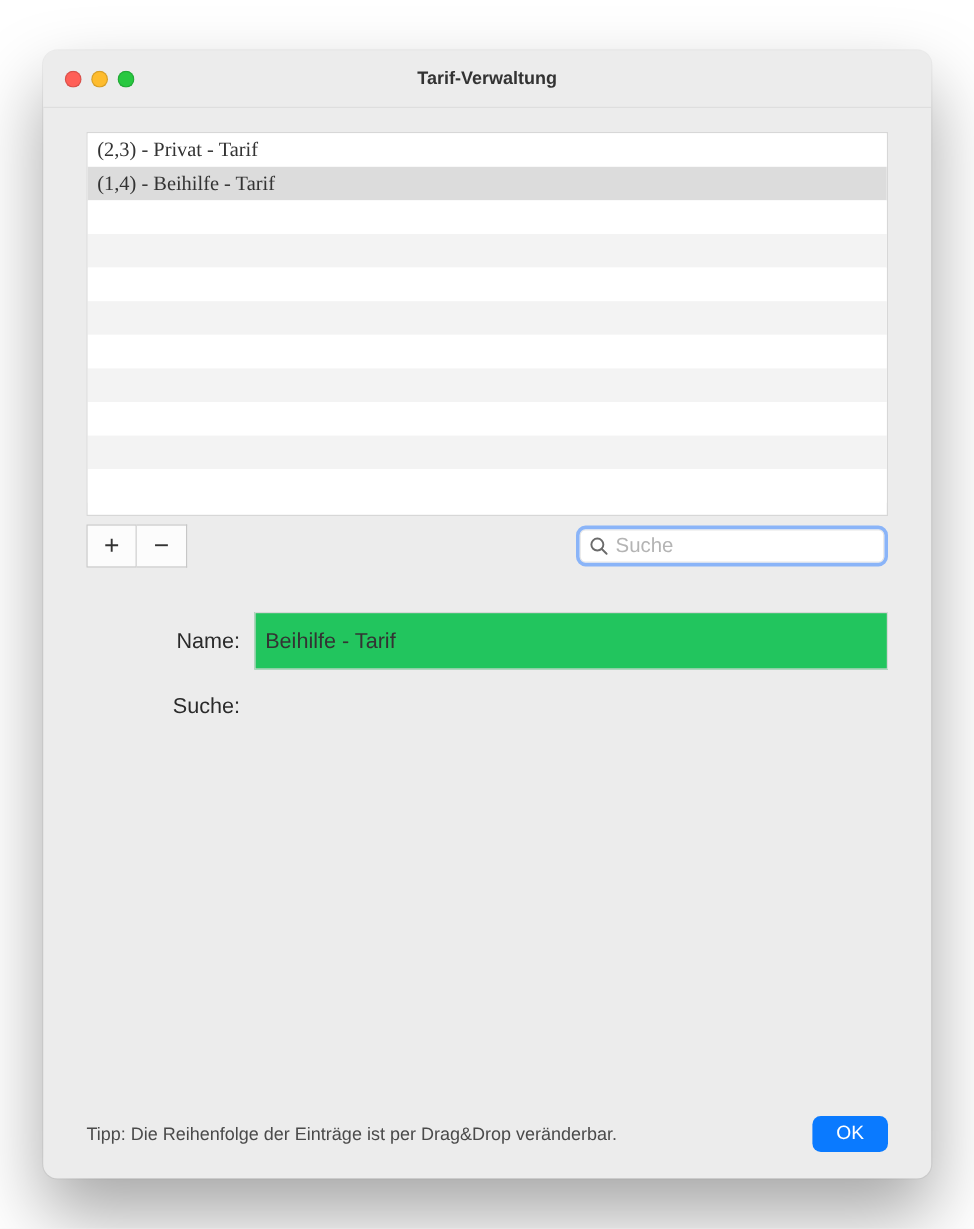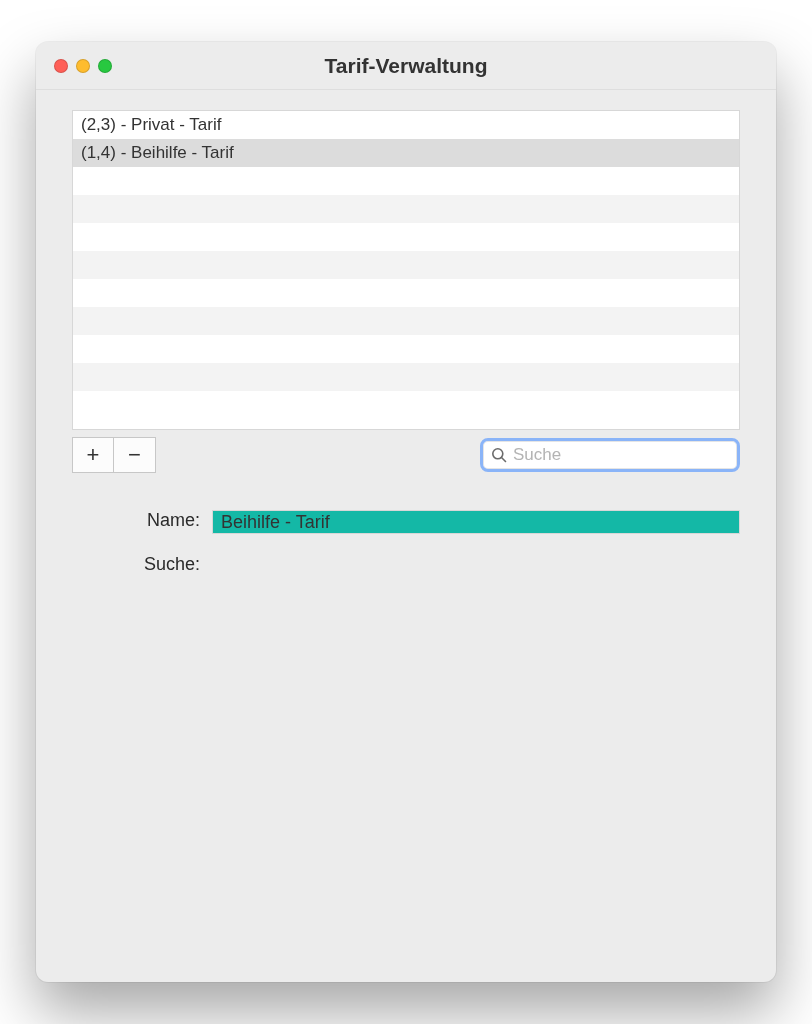--- a/index.html
+++ b/index.html
@@ -38,21 +38,21 @@
   }
   .traffic-light {
     width: 14px; height: 14px; border-radius: 50%;
   }
   .tl-close { background: #ff5f57; border: 0.5px solid rgba(0,0,0,0.15);}
   .tl-min   { background: #febc2e; border: 0.5px solid rgba(0,0,0,0.15);}
   .tl-zoom  { background: #28c840; border: 0.5px solid rgba(0,0,0,0.15);}
   .title {
     flex: 1;
     text-align: center;
-    font-size: 21px;
+    font-size: 15px;
     font-weight: 700;
     color: #333;
   }
   .content {
     flex: 1;
     padding: 20px 36px 20px 36px;
     display: flex;
     flex-direction: column;
   }
   .listbox {
@@ -62,20 +62,21 @@
     overflow: hidden;
   }
   .list-row {
     height: 28px;
     display: flex;
     align-items: center;
     padding: 0 8px;
     font-size: 17px;
     color: #333;
     border-bottom: 0;
+    font-family: Liberation Serif, serif;
   }
   .list-row.odd { background: #ffffff; }
   .list-row.even { background: #f3f3f3; }
   .list-row.selected { background: #dcdcdc; }
   .toolbar-row {
     display: flex;
     align-items: center;
     justify-content: space-between;
     margin-top: 4px;
     height: 42px;
@@ -109,35 +110,35 @@
     background: transparent;
     width: 100%;
   }
   .search-input::placeholder { color: #b4b4b4; }
 
   .form-area {
     margin-top: 34px;
   }
   .form-row {
     display: flex;
-    align-items: flex-start;
+    align-items: center;
     margin-bottom: 20px;
   }
   .form-label {
     width: 140px;
     text-align: right;
     padding-right: 12px;
     font-size: 18px;
     color: #2a2a2a;
   }
   .form-input {
     flex: 1;
-    height: 24px;
+    height: 48px;
     border: 1px solid #d7d7d7;
-    background: #14b8a6;
+    background: #22c55e;
     padding: 0 8px;
     font-size: 18px;
     color: #333;
   }
 
   .footer {
     display: flex;
     align-items: center;
     justify-content: space-between;
     padding: 16px 36px 22px 36px;
@@ -207,14 +208,18 @@
         <input class="form-input" value="Beihilfe - Tarif" style="">
       </div>
       <div class="form-row">
         <div class="form-label">Suche:</div>
       </div>
     </div>
 
     <div style="flex:1"></div>
   </div>
 
+  <div class="footer">
+    <div class="tip">Tipp: Die Reihenfolge der Einträge ist per Drag&amp;Drop veränderbar.</div>
+    <button class="ok-btn">OK</button>
+  </div>
 
 </div>
 
 </body></html>

